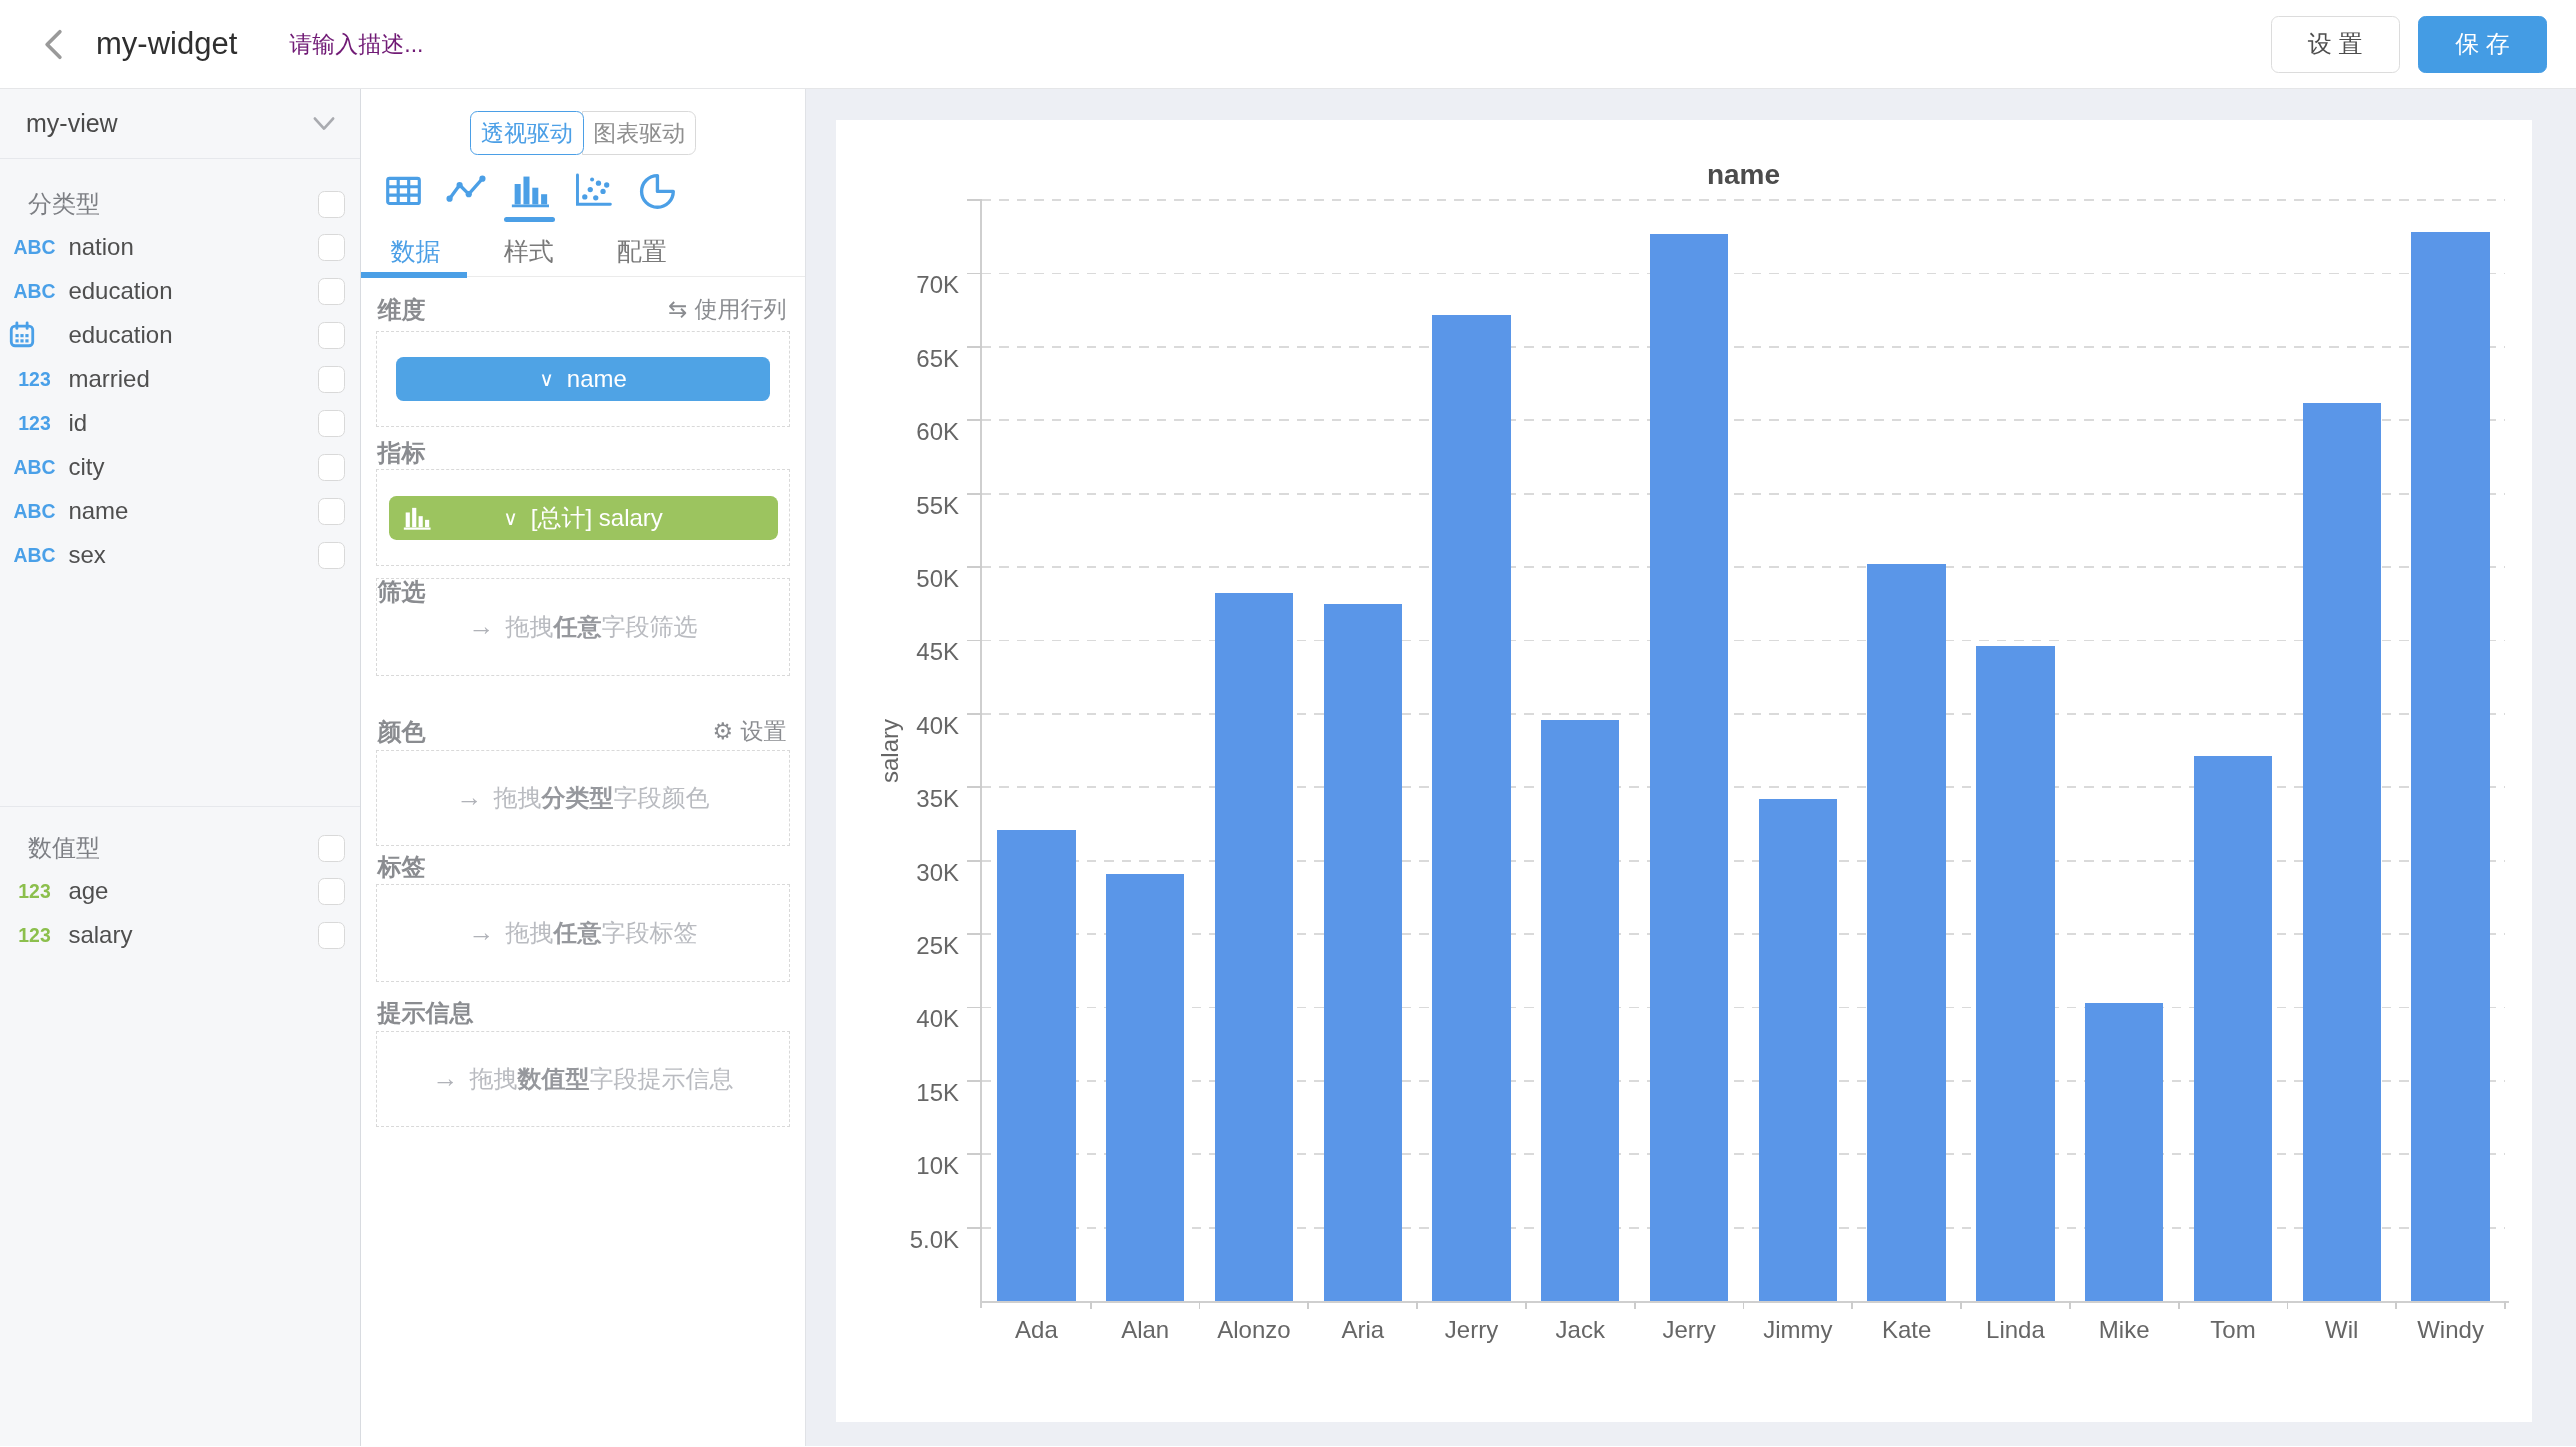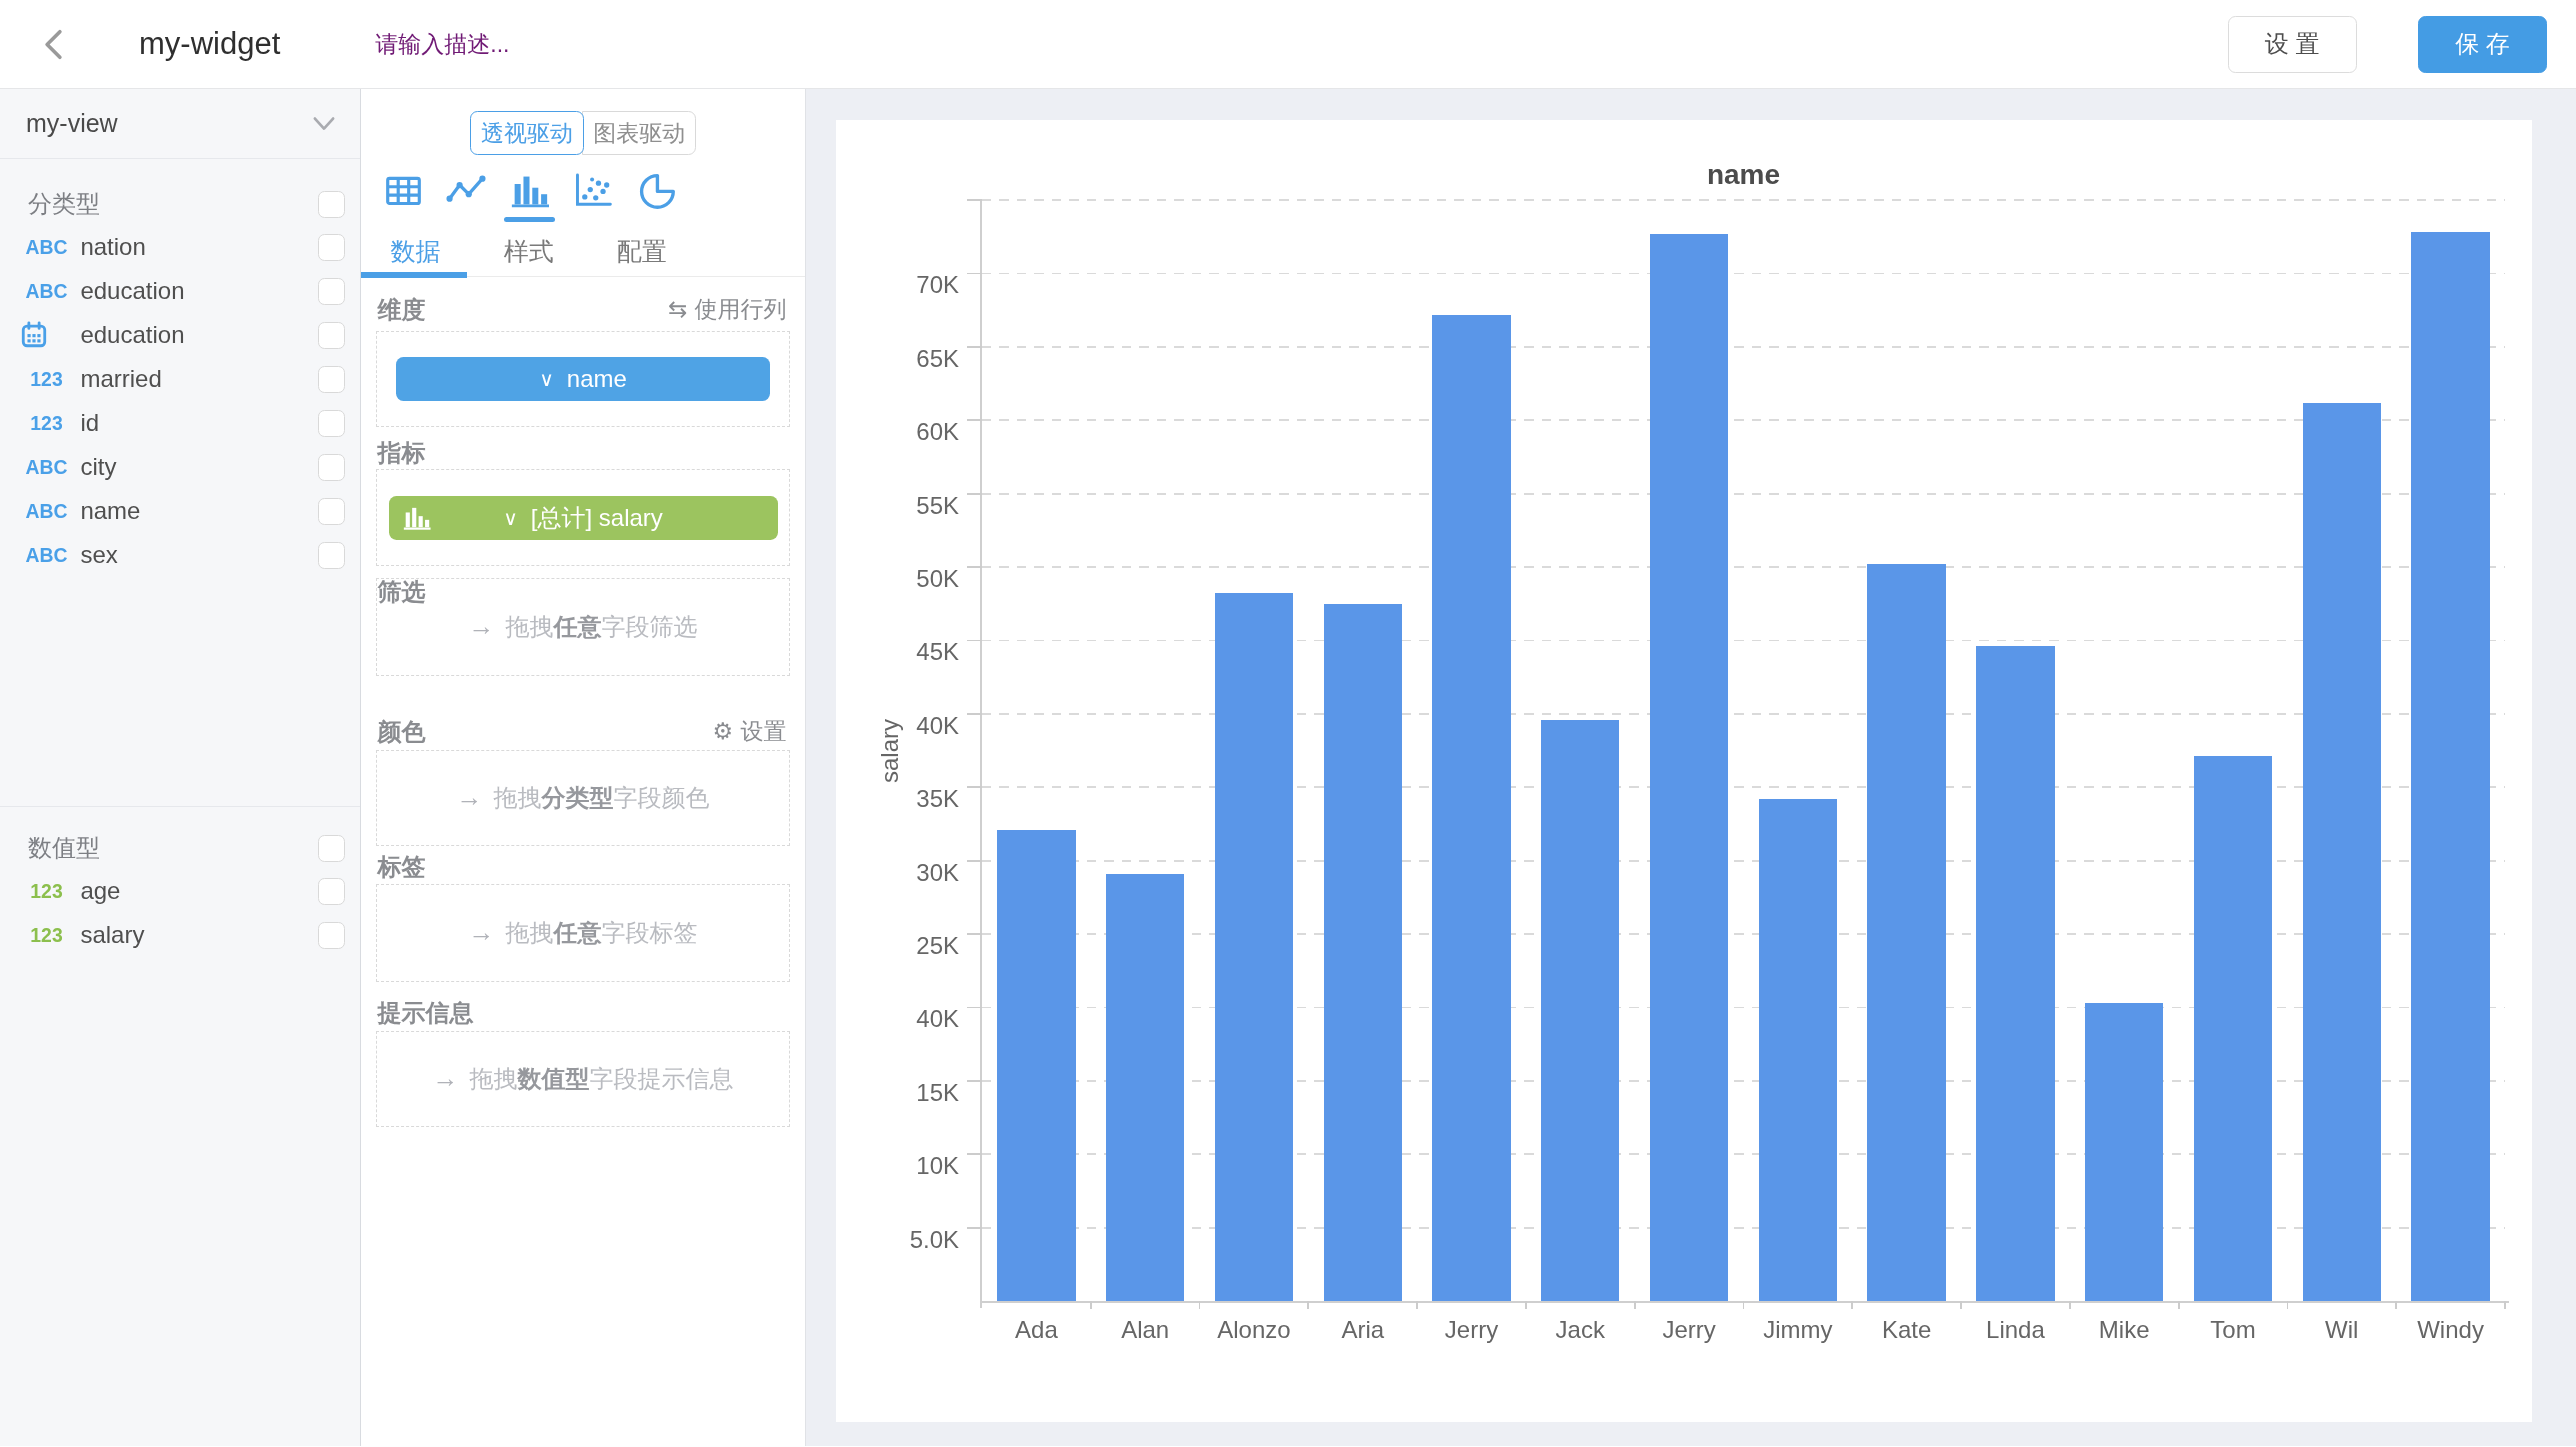--- a/index.html
+++ b/index.html
@@ -1,21 +1,21 @@
 <!DOCTYPE html>
 <html style="font-size:14.8px"><head>
 <meta charset="utf-8">
 <style>
   * { margin:0; padding:0; box-sizing:border-box; }
   html,body { width:2576px; height:1448px; overflow:hidden; background:#fff;
     font-family:"Liberation Sans","DejaVu Sans",sans-serif; }
 
   
   .header { height:89px; background:#fff; border-bottom:1.8px solid #e5e6e8;
-    display:flex; align-items:center; padding:0 29px 0 35px; position:relative;gap:43px; }
+    display:flex; align-items:center; padding:0 29px 0 35px; position:relative; }
   .back-btn { width:37px; height:37px; display:flex; align-items:center; justify-content:center; cursor:pointer; }
   .hd-title { font-size:31px; color:#2f2f2f; font-weight:500; margin-left:24px; }
   .hd-desc { font-size:23px; color:#701a75; margin-left:52px; }
   .hd-spacer { flex:1; }
   .btn { height:57px; width:129px; border-radius:7.4px; font-size:24px; display:flex;
     align-items:center; justify-content:center; cursor:pointer; }
   .btn-plain { background:#fff; border:1.8px solid #dcdcdc; color:#4d4d4d; }
   .btn-primary { background:#449CE4; border:1.8px solid #449CE4; color:#fff; margin-left:18.4px; }
 
   
@@ -27,21 +27,21 @@
     padding:0 22px 0 26px; cursor:pointer; }
   .view-name { font-size:25px; color:#4a4a4a; }
   .view-chev { margin-left:auto; }
   .side-sec { padding-top:24px; }
   .side-sec.second { margin-top:229px; border-top:1.8px solid #e6e8ec; padding-top:20px; }
   .side-head { height:42px; display:flex; align-items:center; padding:0 14.8px 0 28px; }
   .side-head-label { font-size:24px; color:#7d7f84; }
   .checkbox { width:27px; height:27px; border:1.8px solid #d9d9d9; border-radius:6.5px; background:#fff;
     margin-left:auto; flex:none; cursor:pointer; }
   .field-row { height:44px; display:flex; align-items:center; padding:0 14.8px 0 0; cursor:grab; }
-  .f-icon { width:53px; margin-left:20px; text-align:center; font-size:19.4px; font-weight:bold; flex:none; }
+  .f-icon { width:53px; margin-left:8px; text-align:center; font-size:19.4px; font-weight:bold; flex:none; }
   .f-icon.blue { color:#4AA0E8; }
   .f-icon.green { color:#8CBF4D; }
   .f-label { font-size:24px; color:#4f4f4f; margin-left:7.4px; }
 
   
   .panel { width:445px; background:#fff; border-right:1.8px solid #e0e2e6; flex:none; position:relative; }
   .seg { position:absolute; top:22px; left:109px; display:flex; }
   .seg-btn { width:114px; height:44px; font-size:23px; display:flex; align-items:center;
     justify-content:center; background:#fff; cursor:pointer; }
   .seg-btn.active { border:1.8px solid #4B9FE6; color:#4B9FE6; border-radius:7.4px; position:relative; z-index:2; }

